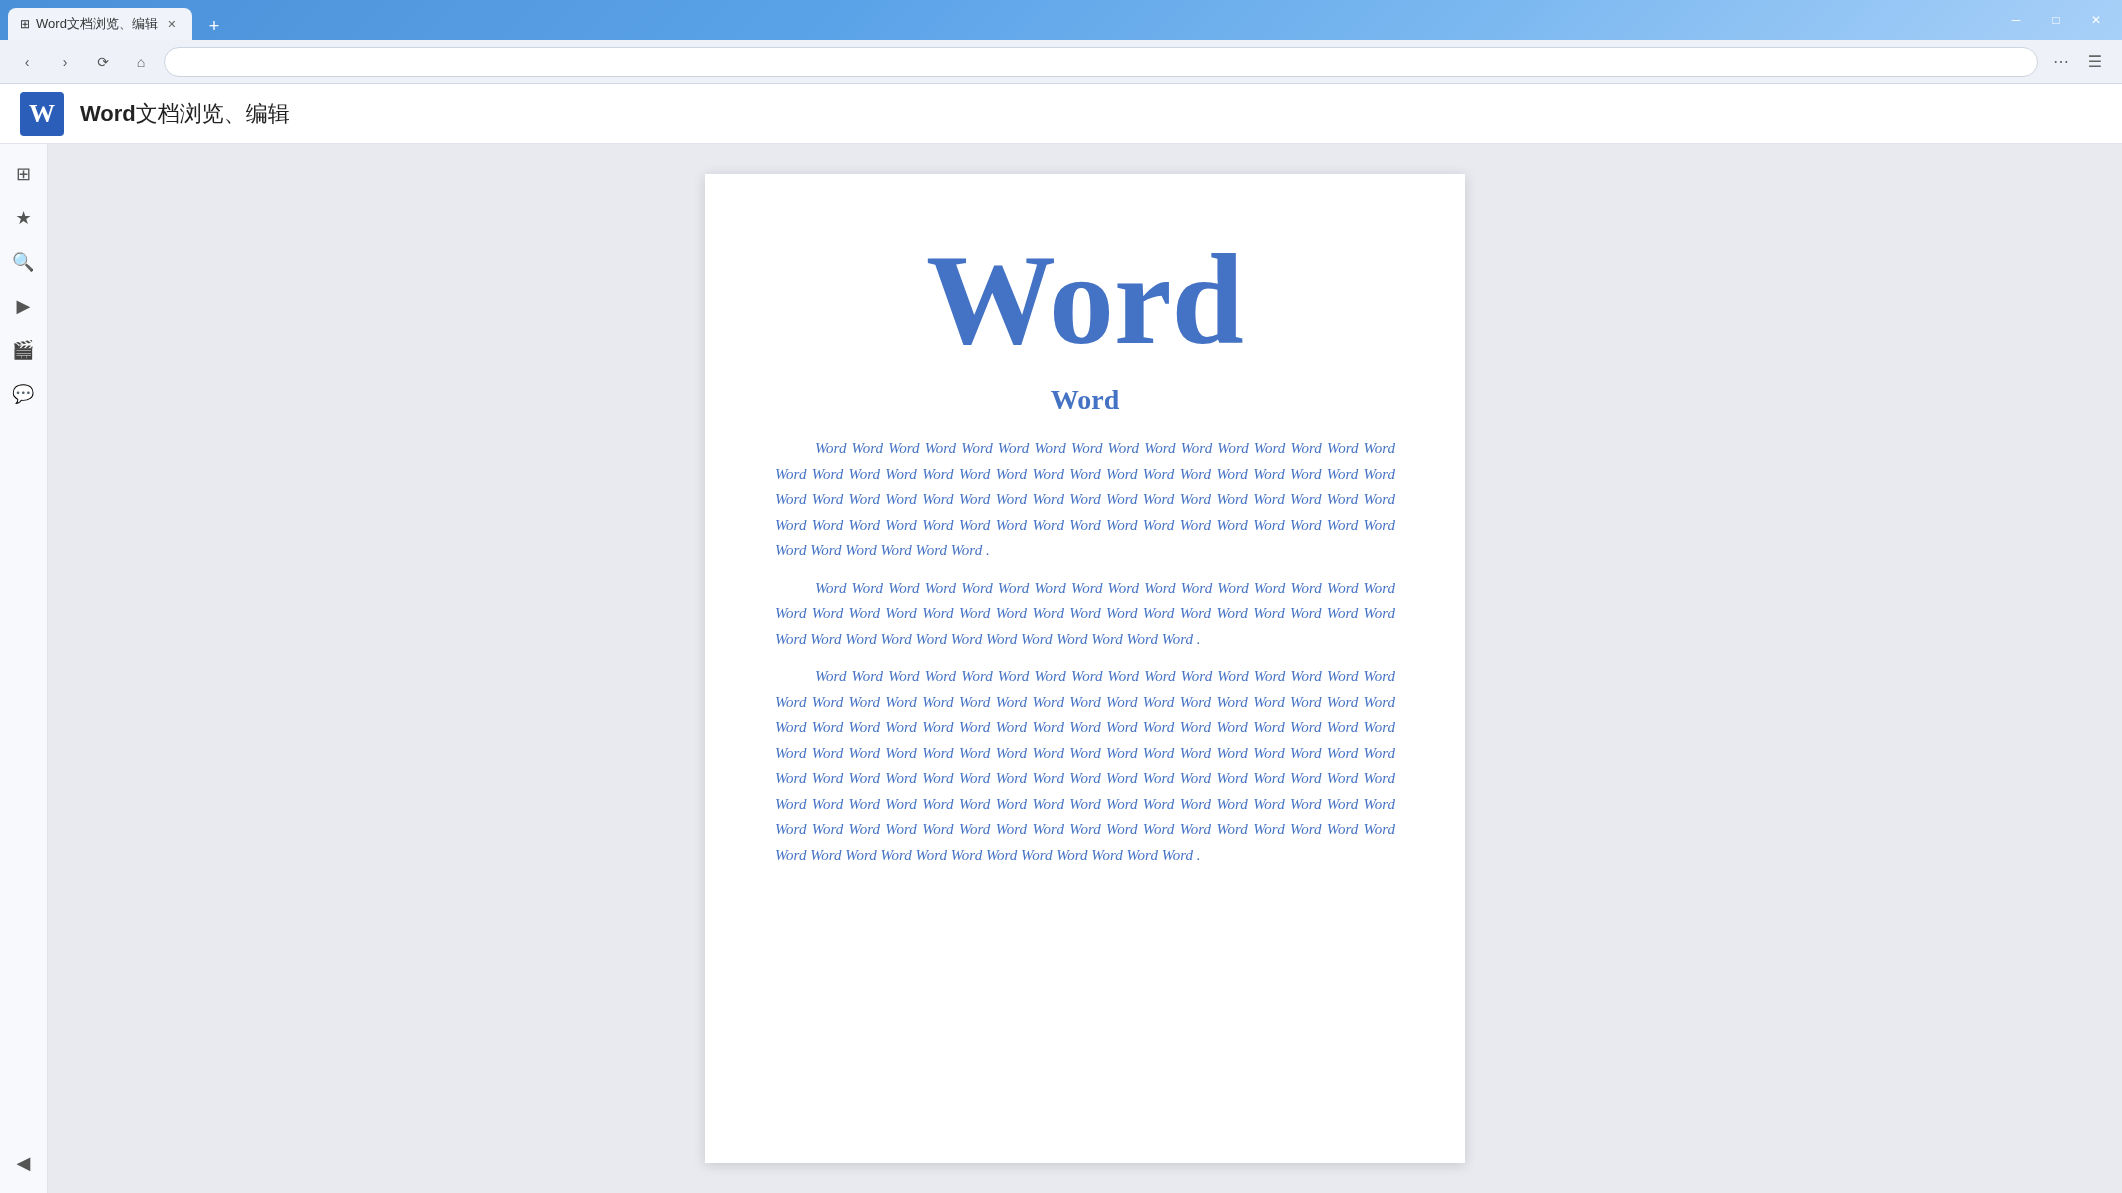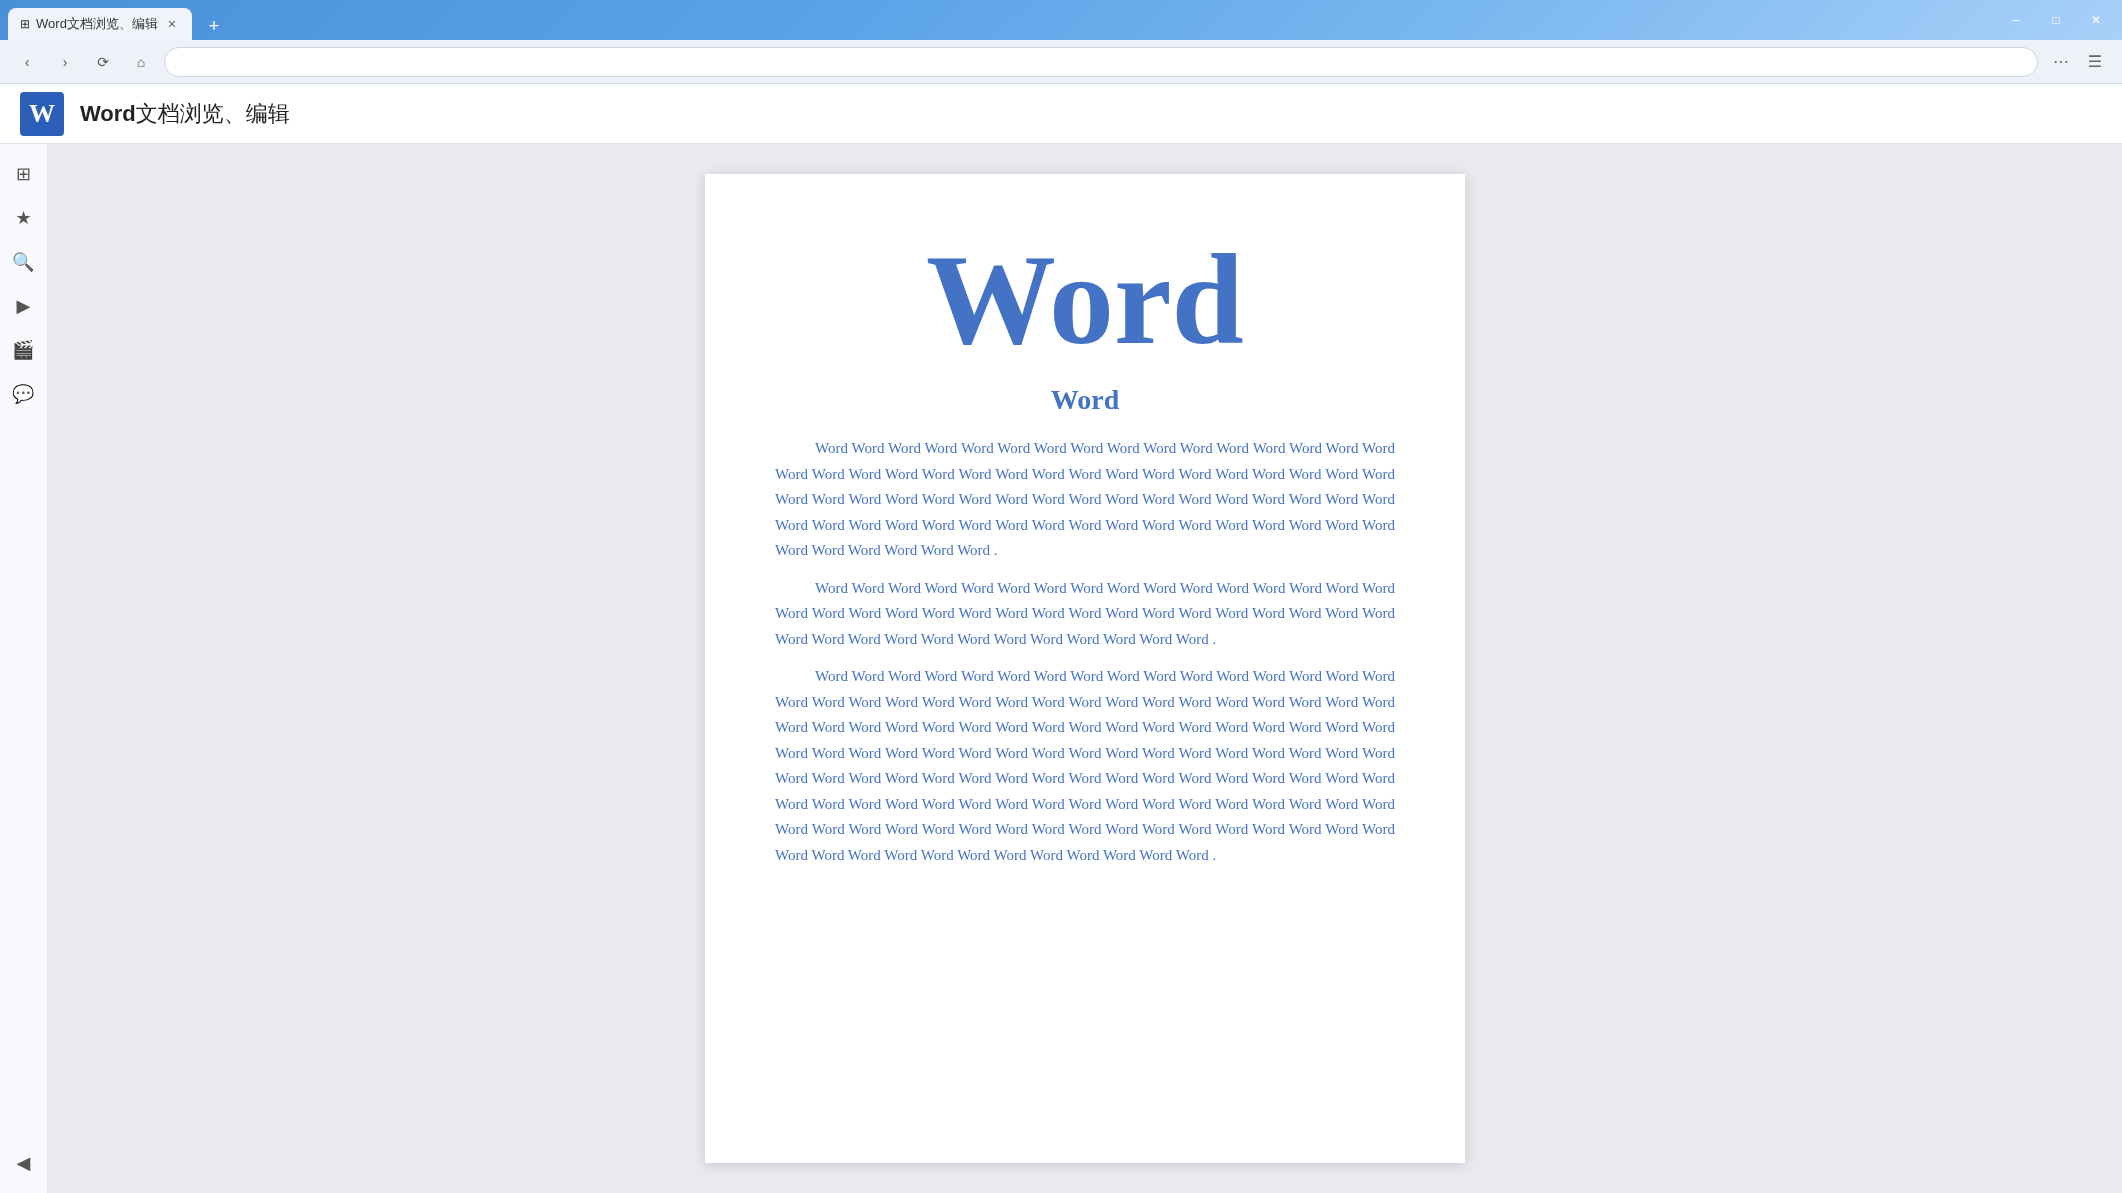--- a/index.html
+++ b/index.html
@@ -215,20 +215,21 @@
       font-family: Georgia, 'Times New Roman', serif;
       color: #4472c4;
       font-weight: 700;
       text-align: center;
       margin-bottom: 20px;
     }
     .doc-paragraph {
       font-size: 15px;
       font-family: Georgia, 'Times New Roman', serif;
       color: #4472c4;
+      font-style: italic;
       line-height: 1.7;
       text-align: justify;
       margin-bottom: 12px;
     }
     .doc-paragraph.indent {
       text-indent: 40px;
     }
   </style>
 </head>
 <body>

